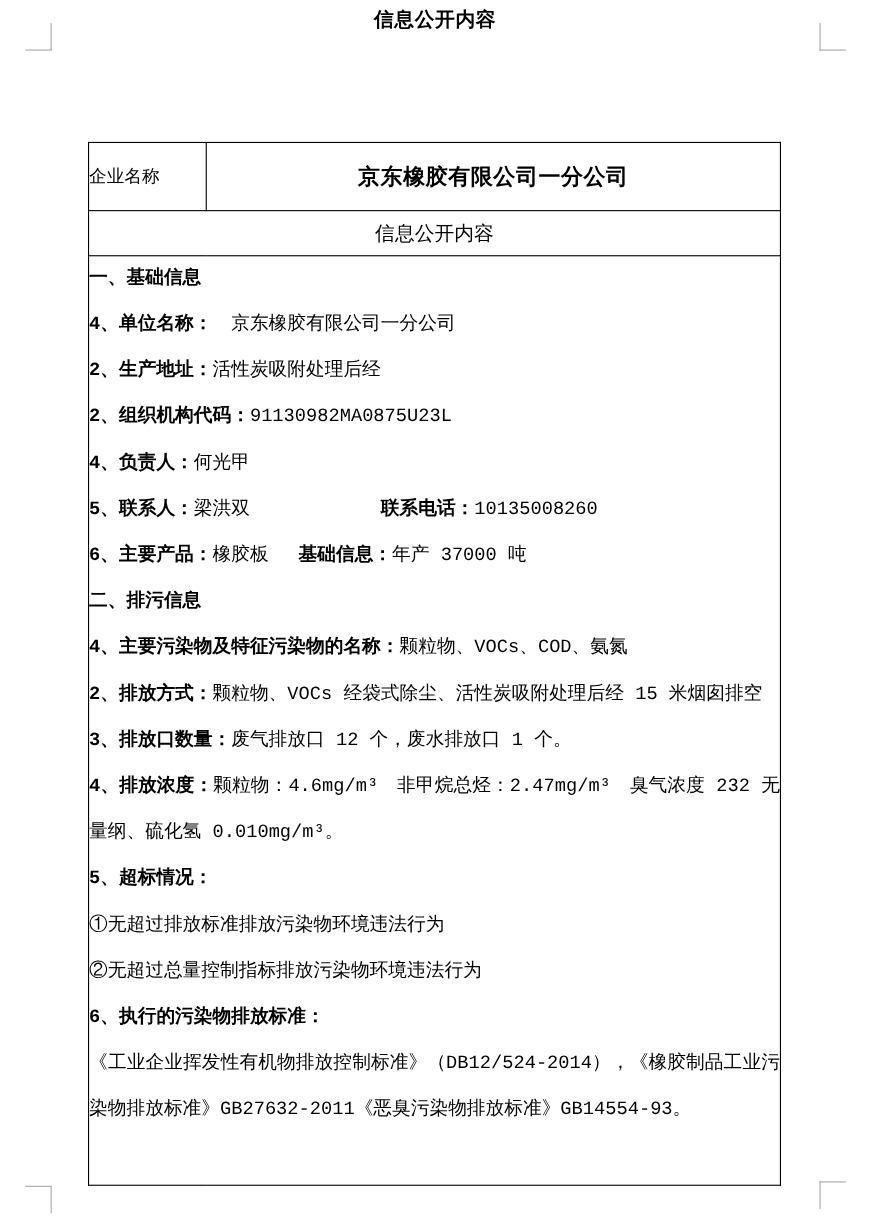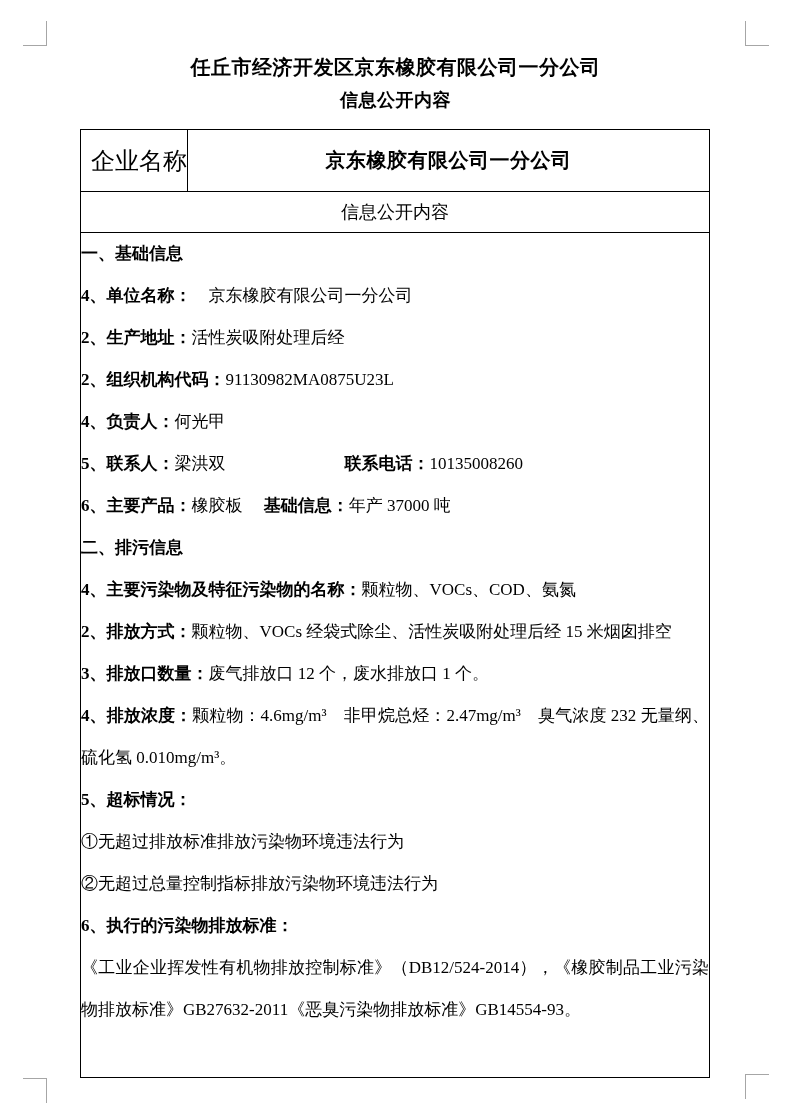--- a/index.html
+++ b/index.html
@@ -31,49 +31,48 @@
     letter-spacing:0.5px;
   }
 
   table.info-table{
     position:absolute;left:80px;top:129px;
     width:630px;
     border-collapse:collapse;table-layout:fixed;
   }
   table.info-table td{border:1px solid #000;padding:0;}
   .row-company{height:62px;}
-  .cell-company-label{width:106px;text-align:right;font-size:24px;}
+  .cell-company-label{width:106px;text-align:left;font-size:16px;}
   .cell-company-value{text-align:center;font-size:20px;font-weight:700;letter-spacing:0.5px;}
   .row-section{height:41px;}
   .cell-section{text-align:center;font-size:18px;font-weight:400;}
   .cell-body{
     height:844px;vertical-align:top;
     padding:1px 11px 0 11px;
-    font-family:Liberation Serif, serif;
+    font-family:Liberation Mono, monospace;
   }
   .para{
     margin:0;
     font-size:17px;line-height:42px;
     text-align:justify;
     white-space:pre-wrap;
   }
   .para .seg{font-weight:400;}
   .para .seg.bold{font-weight:700;}
 </style>
 </head>
 <body>
 
 <div class="page">
 
   <div class="corner tl"></div>
   <div class="corner tr"></div>
   <div class="corner bl"></div>
   <div class="corner br"></div>
 
-  <div class="doc-title">任丘市经济开发区京东橡胶有限公司一分公司</div>
   <div class="doc-subtitle">信息公开内容</div>
 
   <table class="info-table">
     <tbody>
         <tr class="row-company">
       <td class="cell-company-label">企业名称</td>
       <td class="cell-company-value">京东橡胶有限公司一分公司</td>
     </tr>
     <tr class="row-section">
       <td class="cell-section" colspan="2">信息公开内容</td>

